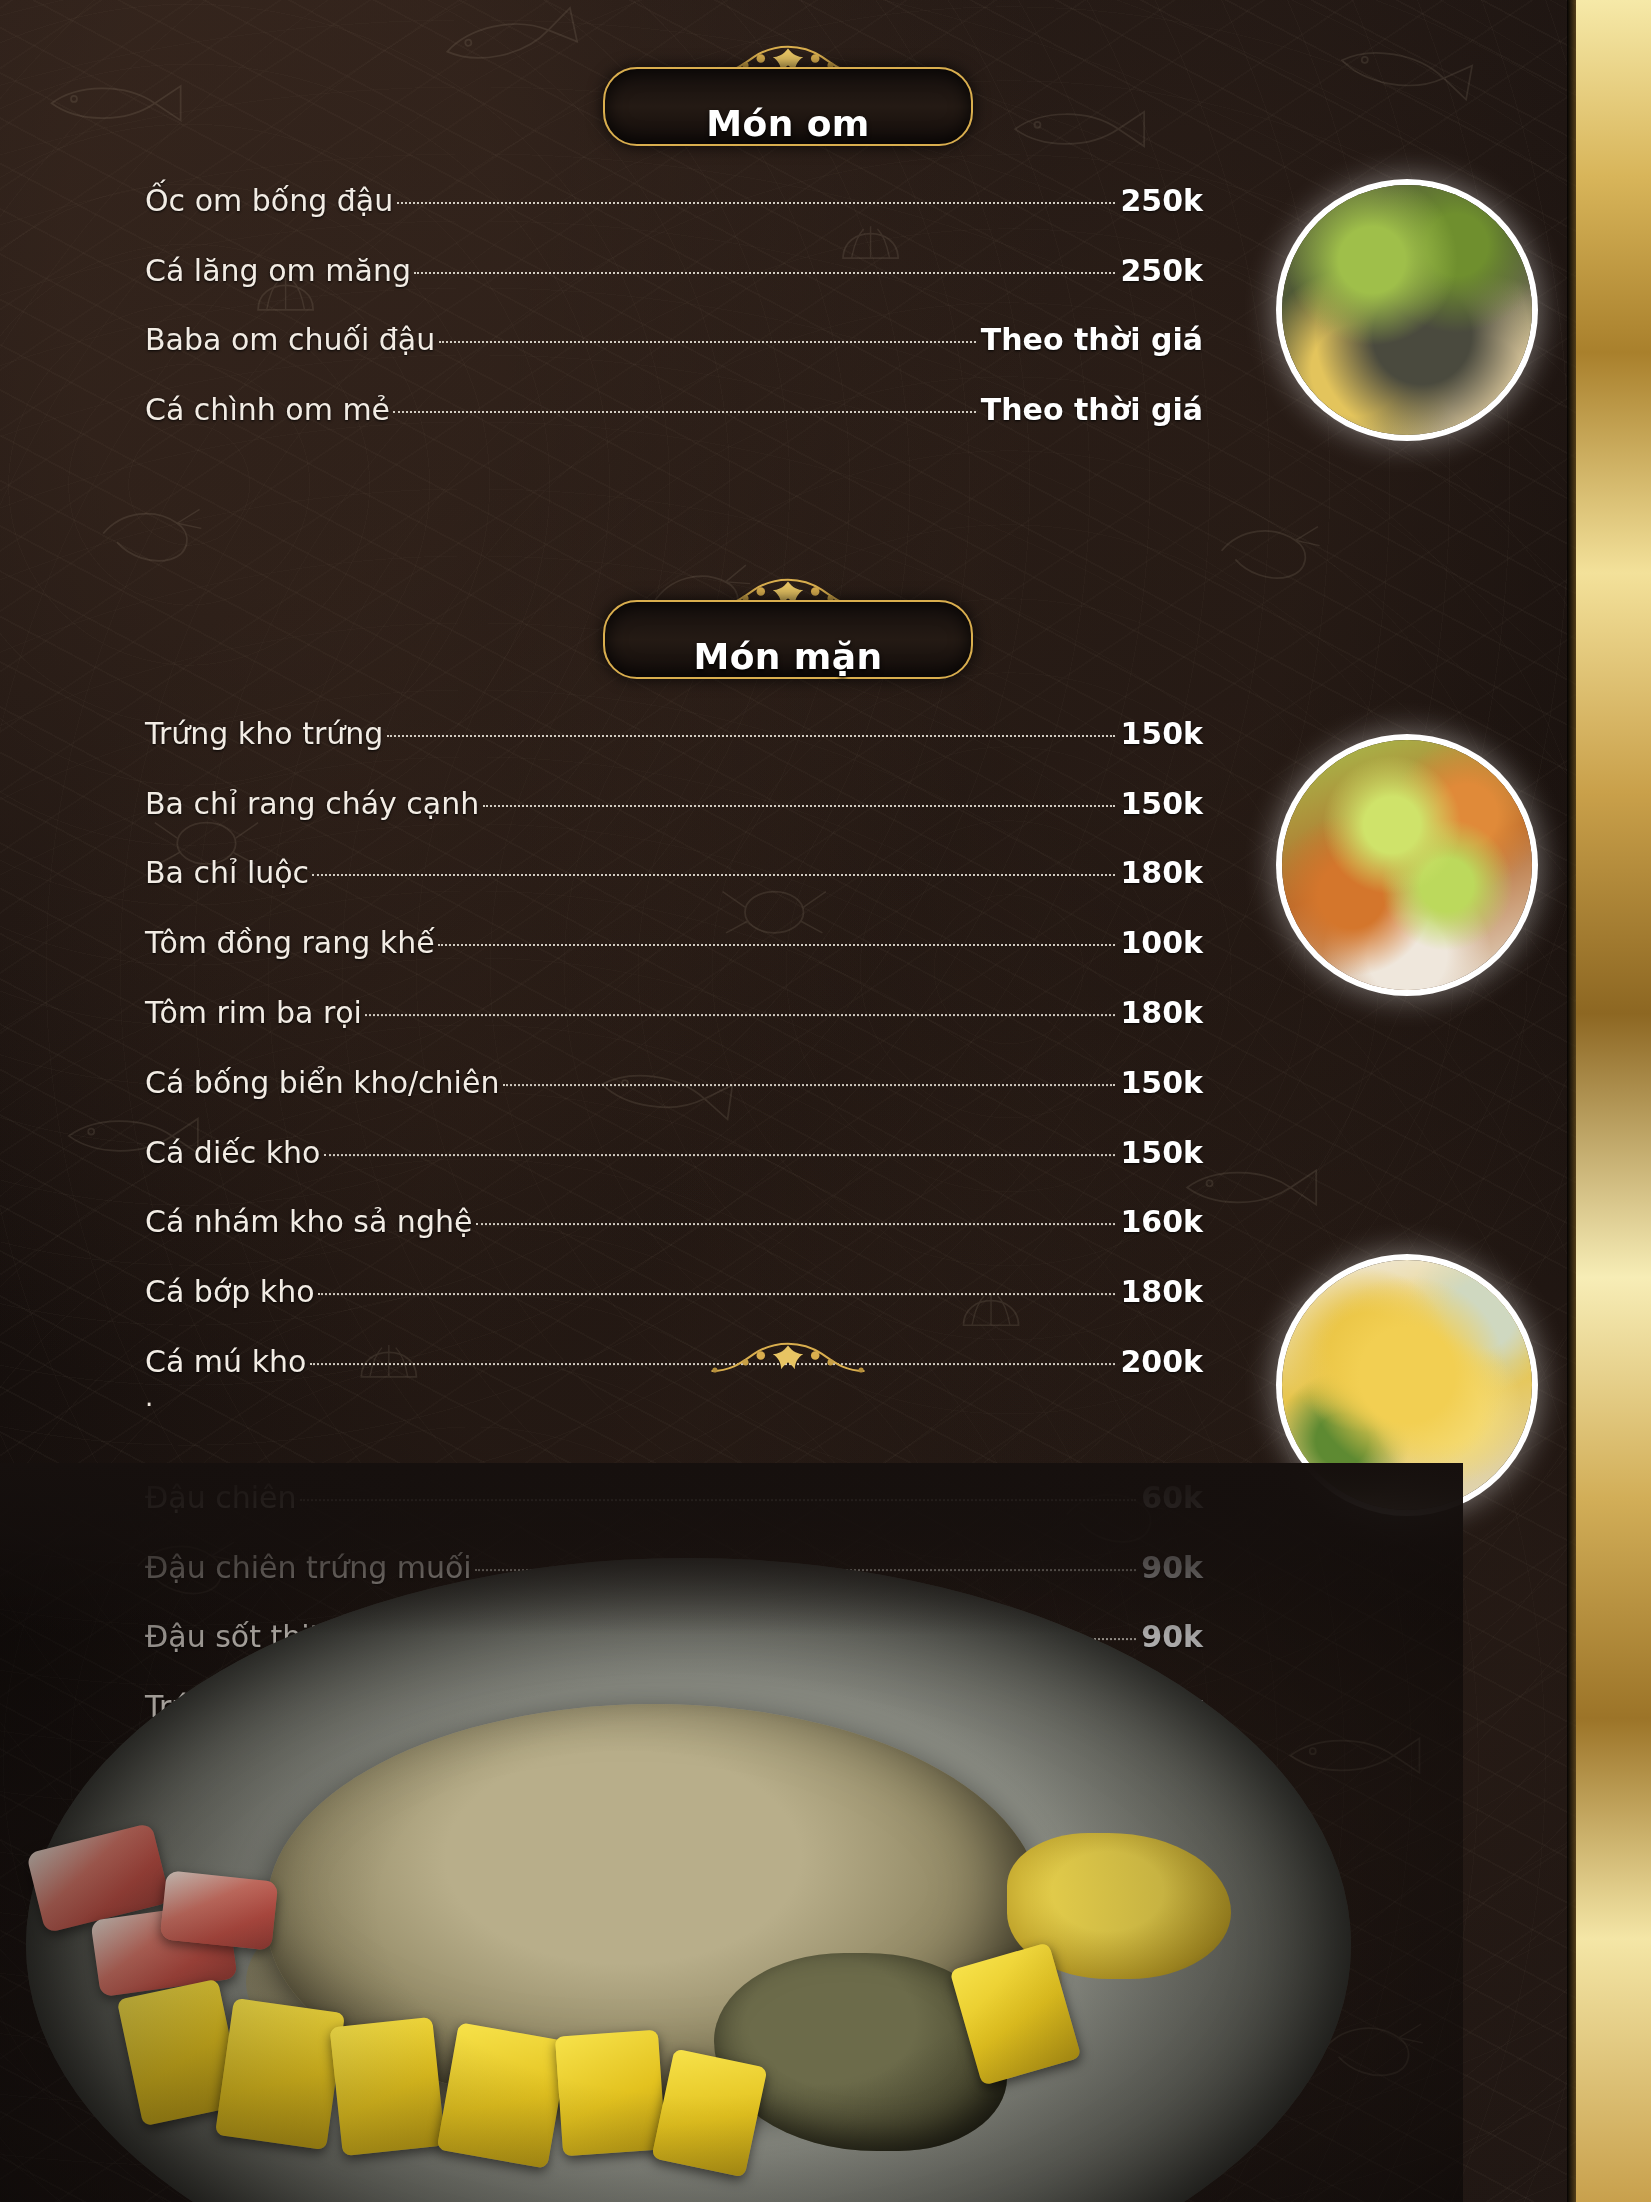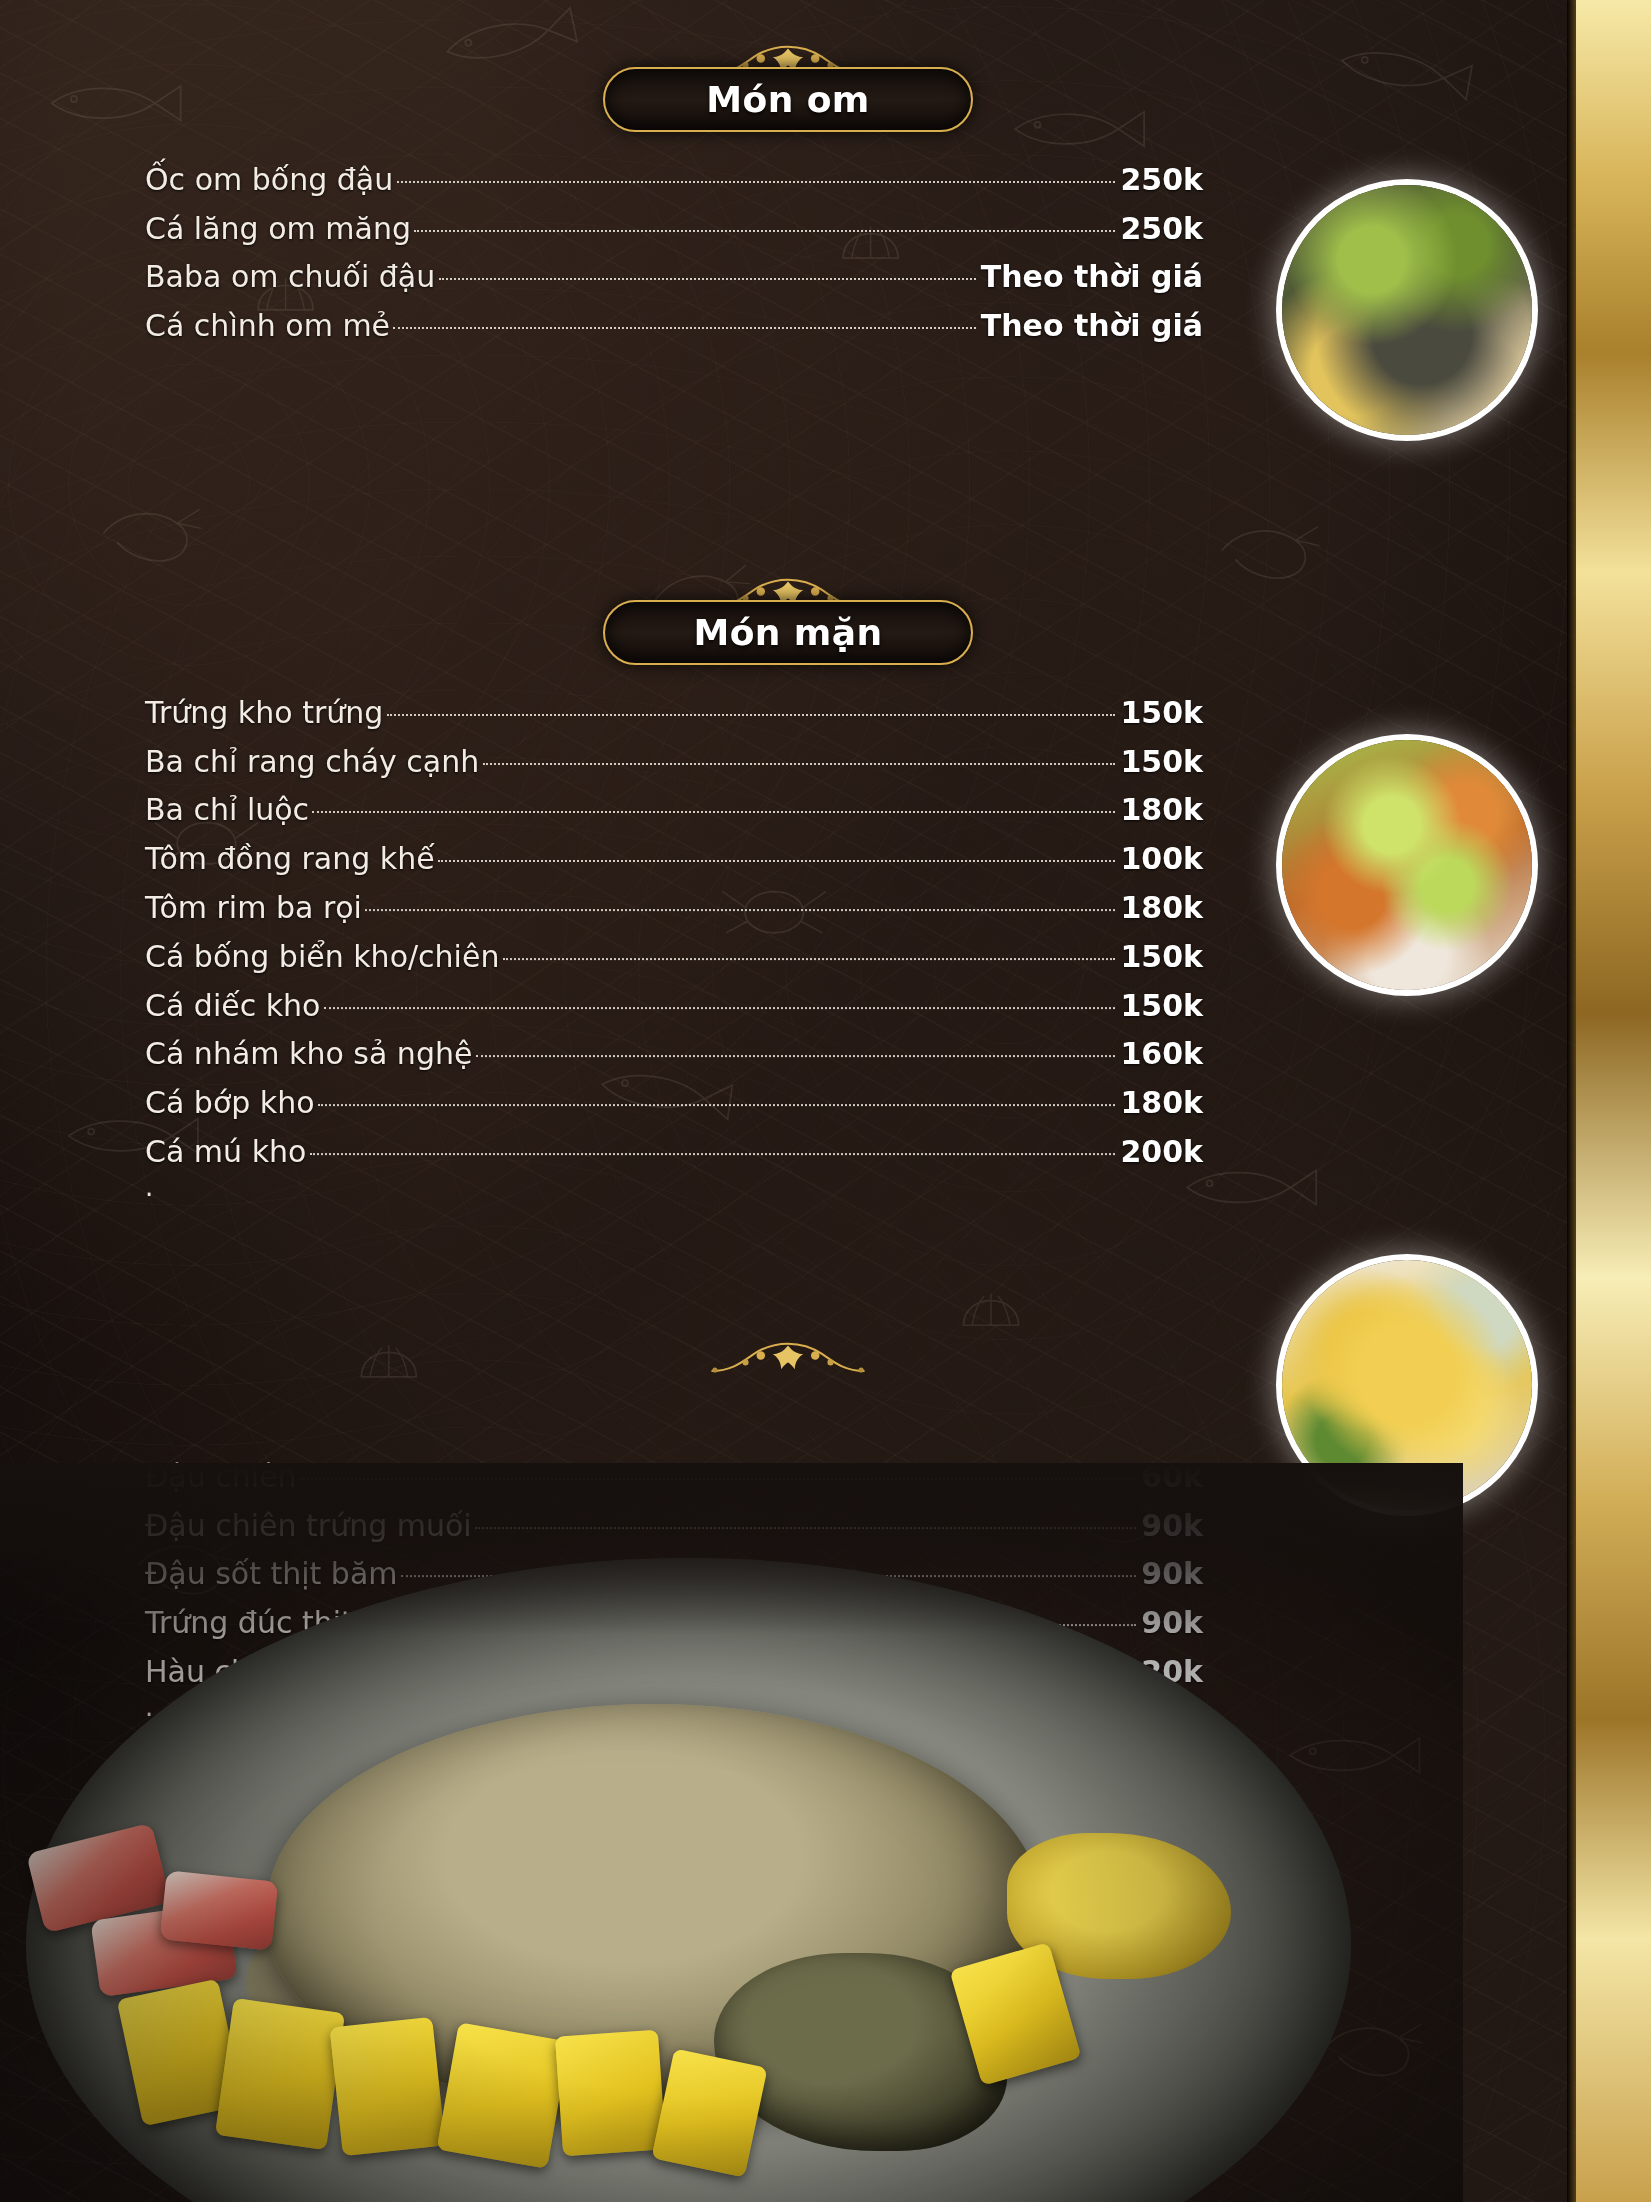--- a/index.html
+++ b/index.html
@@ -91,27 +91,27 @@
     top: 0;
     width: 189px;
     height: 34px;
   }
   .plaque {
     position: absolute;
     left: 50%;
     transform: translateX(-50%);
     top: 22.4px;
     min-width: 370px;
-    height: 65px;
+    height: 79px;
     border: 2.6px solid #d9ae4e;
     border-radius: 34px;
     background: linear-gradient(180deg, #150f0d 0%, #241a14 50%, #120c0a 100%);
     box-shadow: 0 0 15.5px rgba(0,0,0,0.8), inset 0 0 19px rgba(0,0,0,0.9);
     display: flex;
-    align-items: center;
+    align-items: flex-end;
     justify-content: center;
     padding: 0 40px;
     box-sizing: border-box;
   }
   .plaque-title {
     color: #ffffff;
     font-family: "DejaVu Sans", sans-serif;
     font-size: 36px;
     font-weight: 700;
     letter-spacing: 0.4px;
@@ -148,20 +148,21 @@
     min-width: 26px;
   }
   .item-price {
     color: #ffffff;
     font-size: 30px;
     font-weight: 700;
     white-space: nowrap;
     text-align: right;
     font-family: "DejaVu Sans", sans-serif;
     text-shadow: 0 0.9px 2.6px rgba(0,0,0,0.9);
+    margin-top: 21px;
   }
   .tiny-dot {
     color: #efe7dd;
     font-size: 26px;
     padding-left: 145px;
     line-height: 8.6px;
   }
 
   
   .photo {

